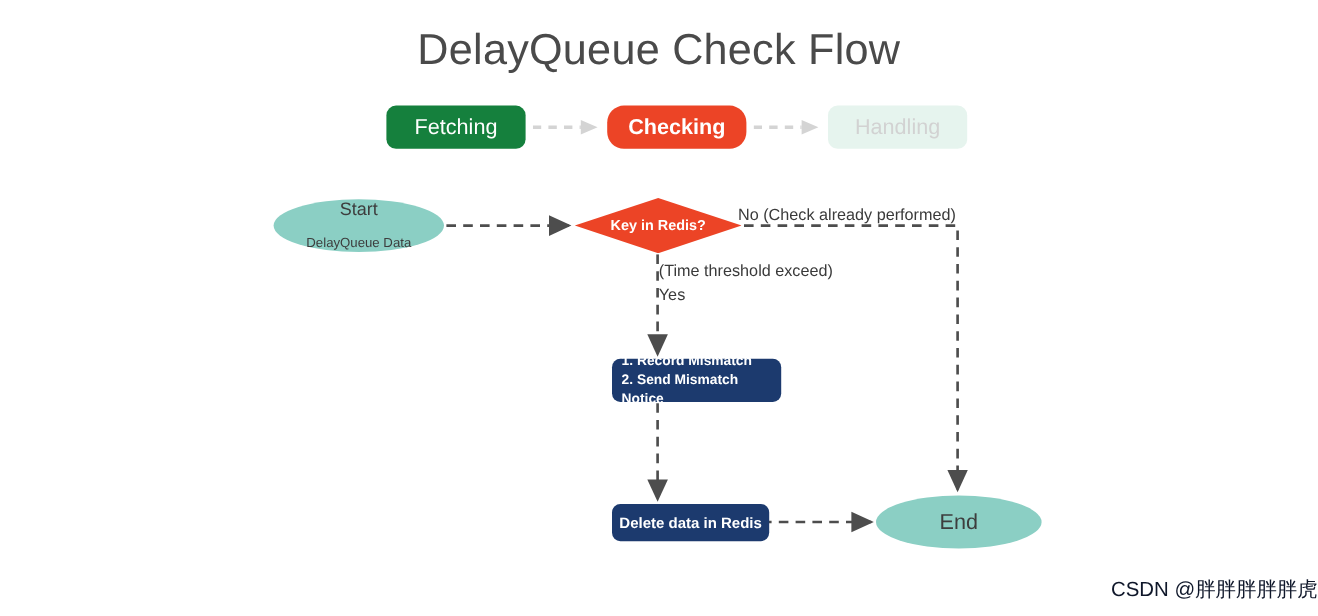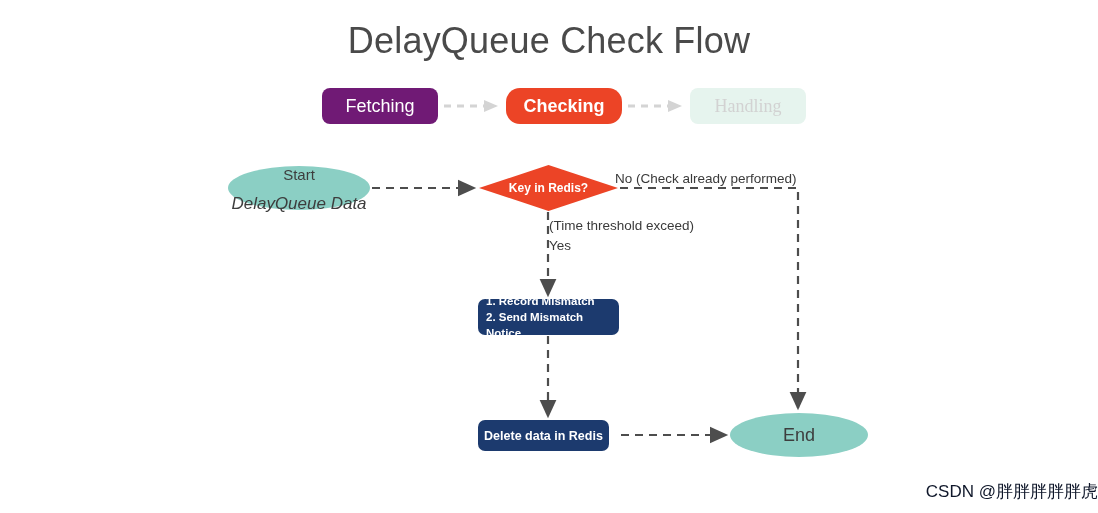--- a/index.html
+++ b/index.html
@@ -42,35 +42,34 @@
     border-radius: 8px;
     display: flex;
     align-items: center;
     justify-content: center;
     font-size: 18px;
     box-sizing: border-box;
     padding: 0 16px;
     min-width: 116px;
   }
   .stage-pill.done {
-    background: #701a75;
+    background: #15803d;
     color: #ffffff;
     font-weight: 400;
   }
   .stage-pill.active {
     background: #ec4426;
     color: #ffffff;
     font-weight: 700;
     border-radius: 14px;
   }
   .stage-pill.pending {
     background: #e6f4ee;
     color: #d2d2d2;
     font-weight: 400;
-    font-family: Liberation Serif, serif;
   }
   .stage-arrow {
     width: 56px;
     height: 14px;
     margin: 0 6px;
     flex: none;
   }
 
   
   #flow-canvas {
@@ -102,23 +101,22 @@
     left: 228px;
     top: 166px;
     width: 142px;
     height: 44px;
   }
   #node-start .line1 {
     font-size: 15px;
     line-height: 17px;
   }
   #node-start .line2 {
-    font-size: 17px;
+    font-size: 11px;
     line-height: 15px;
-    font-style: italic;
   }
   #node-end {
     left: 730px;
     top: 413px;
     width: 138px;
     height: 44px;
     font-size: 18px;
   }
 
   .decision-node {
@@ -140,20 +138,21 @@
     position: relative;
     color: #ffffff;
     font-size: 12px;
     font-weight: 700;
   }
 
   .process-node {
     background: #1c3a6e;
     border-radius: 7px;
     color: #ffffff;
+    margin-left: 32px;
   }
   #node-record {
     left: 478px;
     top: 299px;
     width: 141px;
     height: 36px;
     align-items: flex-start;
     padding-left: 8px;
   }
   #node-record .pline {

